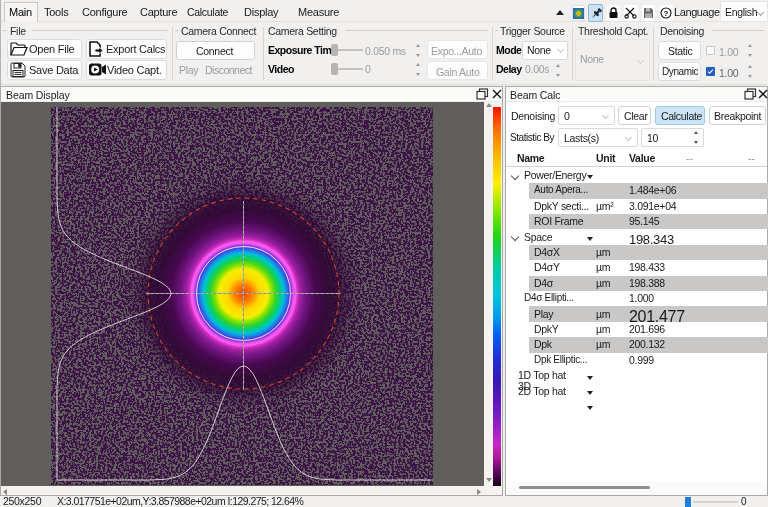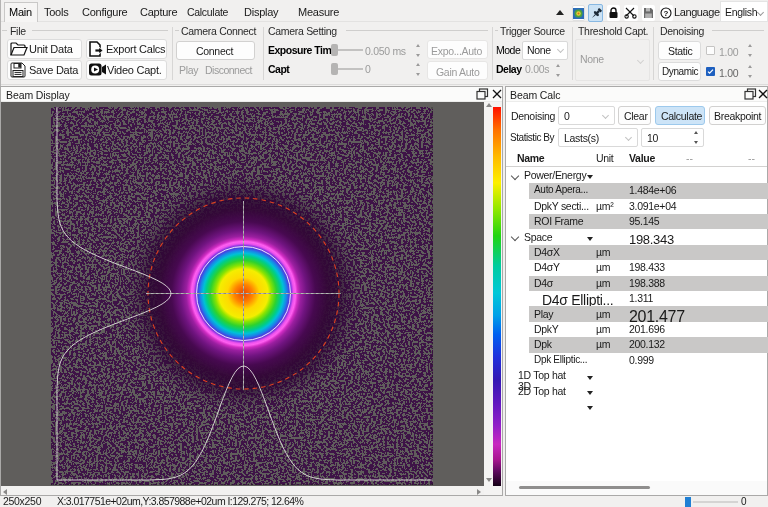--- a/index.html
+++ b/index.html
@@ -101,21 +101,21 @@
 <div class="vsep" style="left:572px"></div>
 <div class="vsep" style="left:653px"></div>
 
 <div class="btn" style="left:7px;top:39px;width:75px;height:20px"></div>
 <svg class="abs" style="left:10px;top:42px" width="18" height="14" viewBox="0 0 18 14">
     <g fill="none" stroke="#111" stroke-width="1.2">
       <path d="M1 13 V2 A1 1 0 0 1 2 1 H6 L8 3 H14 A1 1 0 0 1 15 4 V5"></path>
       <path d="M1 13 L4 5.5 H17 L14 13 Z"></path>
     </g>
   </svg>
-<div class="txt" style="left:29px;top:43px;font-size:11px;letter-spacing:-0.25px">Unit Data</div>
+<div class="txt" style="left:29px;top:43px;font-size:11px;letter-spacing:-0.25px">Open File</div>
 <div class="btn" style="left:86px;top:39px;width:81px;height:20px"></div>
 <svg class="abs" style="left:89px;top:41px" width="14" height="16" viewBox="0 0 14 16">
     <path d="M1 1 H8 L11 4 V15 H1 Z" fill="none" stroke="#111" stroke-width="1.6"></path>
     <path d="M6 8 h4 v-2 l4 3.5 l-4 3.5 v-2 h-4 Z" fill="#111" stroke="#fff" stroke-width="0.8"></path>
   </svg>
 <div class="txt" style="left:106px;top:43px;font-size:11px;letter-spacing:-0.25px">Export Calcs</div>
 <div class="btn" style="left:7px;top:60px;width:75px;height:20px"></div>
 <svg class="abs" style="left:10px;top:62px" width="16" height="16" viewBox="0 0 16 16">
     <g fill="#fff" stroke="#222" stroke-width="1">
       <path d="M1 2 A1 1 0 0 1 2 1 H12 L15 4 V14 A1 1 0 0 1 14 15 H2 A1 1 0 0 1 1 14 Z"></path>
@@ -139,31 +139,31 @@
 <div class="btn" style="left:176px;top:41px;width:79px;height:19px;border-color:#d2d1d0"></div>
 <div class="txt" style="left:196px;top:45px;font-size:10.5px;letter-spacing:-0.3px">Connect</div>
 <div class="txt gray" style="left:179px;top:64px;font-size:10.5px;letter-spacing:-0.3px">Play</div>
 <div class="txt gray" style="left:205px;top:64px;font-size:10.5px;letter-spacing:-0.5px">Disconnect</div>
 
 <div class="txt" style="left:268px;top:44px;font-size:10.5px;letter-spacing:-0.5px;font-weight:bold;color:#000">Exposure Tim</div>
 <div class="abs" style="left:338px;top:49px;width:25px;height:2px;background:#c3c2c1"></div>
 <div class="abs" style="left:331px;top:44px;width:7px;height:12px;background:#b5b4b3;border-radius:2px"></div>
 <div class="txt gray" style="left:365px;top:45px;font-size:10.5px;letter-spacing:-0.3px">0.050 ms</div>
 <div class="spin" style="left:416px;top:44px;height:13px;opacity:.55"></div>
-<div class="txt" style="left:268px;top:63px;font-size:10.5px;letter-spacing:-0.5px;font-weight:bold;color:#000">Capt</div>
+<div class="txt" style="left:268px;top:63px;font-size:10.5px;letter-spacing:-0.5px;font-weight:bold;color:#000">Video</div>
 <div class="abs" style="left:338px;top:68px;width:25px;height:2px;background:#c3c2c1"></div>
 <div class="abs" style="left:331px;top:63px;width:7px;height:12px;background:#b5b4b3;border-radius:2px"></div>
 <div class="txt gray" style="left:365px;top:63px;font-size:10.5px;letter-spacing:-0.3px">0</div>
 <div class="spin" style="left:416px;top:63px;height:13px;opacity:.55"></div>
 <div class="btn" style="left:427px;top:40px;width:61px;height:19px;border-color:#e7e6e5"></div>
 <div class="txt gray" style="left:431px;top:45px;font-size:10.5px;letter-spacing:-0.3px">Expo...Auto</div>
 <div class="btn" style="left:427px;top:61px;width:61px;height:19px;border-color:#e7e6e5"></div>
 <div class="txt gray" style="left:436px;top:66px;font-size:10.5px;letter-spacing:-0.3px">Gain Auto</div>
 
-<div class="txt" style="left:496px;top:44px;font-size:10.5px;letter-spacing:-0.5px;font-weight:normal;color:#000">Mode</div>
+<div class="txt" style="left:496px;top:44px;font-size:10.5px;letter-spacing:-0.5px;font-weight:bold;color:#000">Mode</div>
 <div class="combo" style="left:522px;top:41px;width:46px;height:19px"></div>
 <div class="txt" style="left:527px;top:44px;font-size:10.5px;letter-spacing:-0.3px">None</div>
 <div class="chev" style="left:558px;top:47px;opacity:.6"></div>
 <div class="txt" style="left:496px;top:63px;font-size:10.5px;letter-spacing:-0.5px;font-weight:bold;color:#000">Delay</div>
 <div class="txt gray" style="left:525px;top:63px;font-size:10.5px;letter-spacing:-0.3px">0.00s</div>
 <div class="spin" style="left:556px;top:64px;height:13px;opacity:.55"></div>
 
 <div class="abs" style="left:575px;top:39px;width:75px;height:42px;border:1px solid #e6e5e4;border-radius:2px"></div>
 <div class="txt gray" style="left:580px;top:53px;font-size:10.5px;letter-spacing:-0.3px">None</div>
 <div class="chev" style="left:638px;top:58px;opacity:.35"></div>
@@ -286,21 +286,21 @@
 <div class="txt" style="left:714px;top:110px;font-size:10.5px;letter-spacing:-0.3px">Breakpoint</div>
 <div class="txt" style="left:510px;top:132px;font-size:10px;letter-spacing:-0.45px">Statistic By</div>
 <div class="combo" style="left:558px;top:128px;width:80px;height:19px"></div>
 <div class="txt" style="left:564px;top:132px;font-size:10.5px;letter-spacing:-0.3px">Lasts(s)</div>
 <div class="chev" style="left:626px;top:135px;opacity:.6"></div>
 <div class="combo" style="left:641px;top:128px;width:63px;height:19px"></div>
 <div class="txt" style="left:647px;top:132px;font-size:10.5px;letter-spacing:-0.3px">10</div>
 <div class="spin" style="left:694px;top:131px;height:13px"></div>
 
 <div class="txt" style="left:517px;top:152px;font-size:10.5px;letter-spacing:-0.3px;font-weight:bold">Name</div>
-<div class="txt" style="left:596px;top:152px;font-size:10.5px;letter-spacing:-0.3px;font-weight:normal">Unit</div>
+<div class="txt" style="left:596px;top:152px;font-size:10.5px;letter-spacing:-0.3px;font-weight:bold">Unit</div>
 <div class="txt" style="left:629px;top:152px;font-size:10.5px;letter-spacing:-0.3px;font-weight:bold">Value</div>
 <div class="txt" style="left:686px;top:152px;font-size:10.5px;color:#999">--</div>
 <div class="txt" style="left:748px;top:152px;font-size:10.5px;color:#999">--</div>
 <div class="abs" style="left:506px;top:166px;width:261px;height:1px;background:#d2d1d0"></div>
 <div class="abs" style="left:512px;top:172.8px;width:6px;height:6px;border-right:1.3px solid #555;border-bottom:1.3px solid #555;transform:rotate(45deg)"></div>
 <div class="txt" style="left:524px;top:169.0px;font-size:10.5px;letter-spacing:-0.3px">Power/Energy</div>
 <div class="abs" style="left:587px;top:175.3px;border-left:3.5px solid transparent;border-right:3.5px solid transparent;border-top:4.5px solid #222"></div>
 <div class="abs" style="left:529px;top:183.2px;width:239px;height:15.4px;background:#c9c8c7"></div>
 <div class="txt" style="left:534px;top:184.4px;font-size:10px;letter-spacing:-0.3px">Auto Apera...</div>
 <div class="txt" style="left:629px;top:184.4px;font-size:10.5px;letter-spacing:-0.3px">1.484e+06</div>
@@ -317,22 +317,22 @@
 <div class="txt" style="left:534px;top:246.0px;font-size:10.5px;letter-spacing:-0.3px">D4σX</div>
 <div class="txt" style="left:596px;top:246.0px;font-size:10.5px;letter-spacing:-0.3px">µm</div>
 <div class="txt" style="left:629px;top:232px;font-size:13px;letter-spacing:-0.3px">198.343</div>
 <div class="txt" style="left:534px;top:261.4px;font-size:10.5px;letter-spacing:-0.3px">D4σY</div>
 <div class="txt" style="left:596px;top:261.4px;font-size:10.5px;letter-spacing:-0.3px">µm</div>
 <div class="txt" style="left:629px;top:261.4px;font-size:10.5px;letter-spacing:-0.3px">198.433</div>
 <div class="abs" style="left:529px;top:275.6px;width:239px;height:15.4px;background:#c9c8c7"></div>
 <div class="txt" style="left:534px;top:276.8px;font-size:10.5px;letter-spacing:-0.3px">D4σ</div>
 <div class="txt" style="left:596px;top:276.8px;font-size:10.5px;letter-spacing:-0.3px">µm</div>
 <div class="txt" style="left:629px;top:276.8px;font-size:10.5px;letter-spacing:-0.3px">198.388</div>
-<div class="txt" style="left:542px;top:292.2px;font-size:14px;letter-spacing:-0.3px">D4σ Ellipti...</div>
-<div class="txt" style="left:629px;top:292.2px;font-size:10.5px;letter-spacing:-0.3px">1.311</div>
+<div class="txt" style="left:524px;top:292.2px;font-size:10px;letter-spacing:-0.3px">D4σ Ellipti...</div>
+<div class="txt" style="left:629px;top:292.2px;font-size:10.5px;letter-spacing:-0.3px">1.000</div>
 <div class="abs" style="left:529px;top:306.4px;width:239px;height:15.4px;background:#c9c8c7"></div>
 <div class="txt" style="left:534px;top:307.6px;font-size:10.5px;letter-spacing:-0.3px">Play</div>
 <div class="txt" style="left:596px;top:307.6px;font-size:10.5px;letter-spacing:-0.3px">µm</div>
 <div class="txt" style="left:629px;top:307.6px;font-size:16px;letter-spacing:-0.3px">201.477</div>
 <div class="txt" style="left:534px;top:323.0px;font-size:10.5px;letter-spacing:-0.3px">DpkY</div>
 <div class="txt" style="left:596px;top:323.0px;font-size:10.5px;letter-spacing:-0.3px">µm</div>
 <div class="txt" style="left:629px;top:323.0px;font-size:10.5px;letter-spacing:-0.3px">201.696</div>
 <div class="abs" style="left:529px;top:337.2px;width:239px;height:15.4px;background:#c9c8c7"></div>
 <div class="txt" style="left:534px;top:338.4px;font-size:10.5px;letter-spacing:-0.3px">Dpk</div>
 <div class="txt" style="left:596px;top:338.4px;font-size:10.5px;letter-spacing:-0.3px">µm</div>

